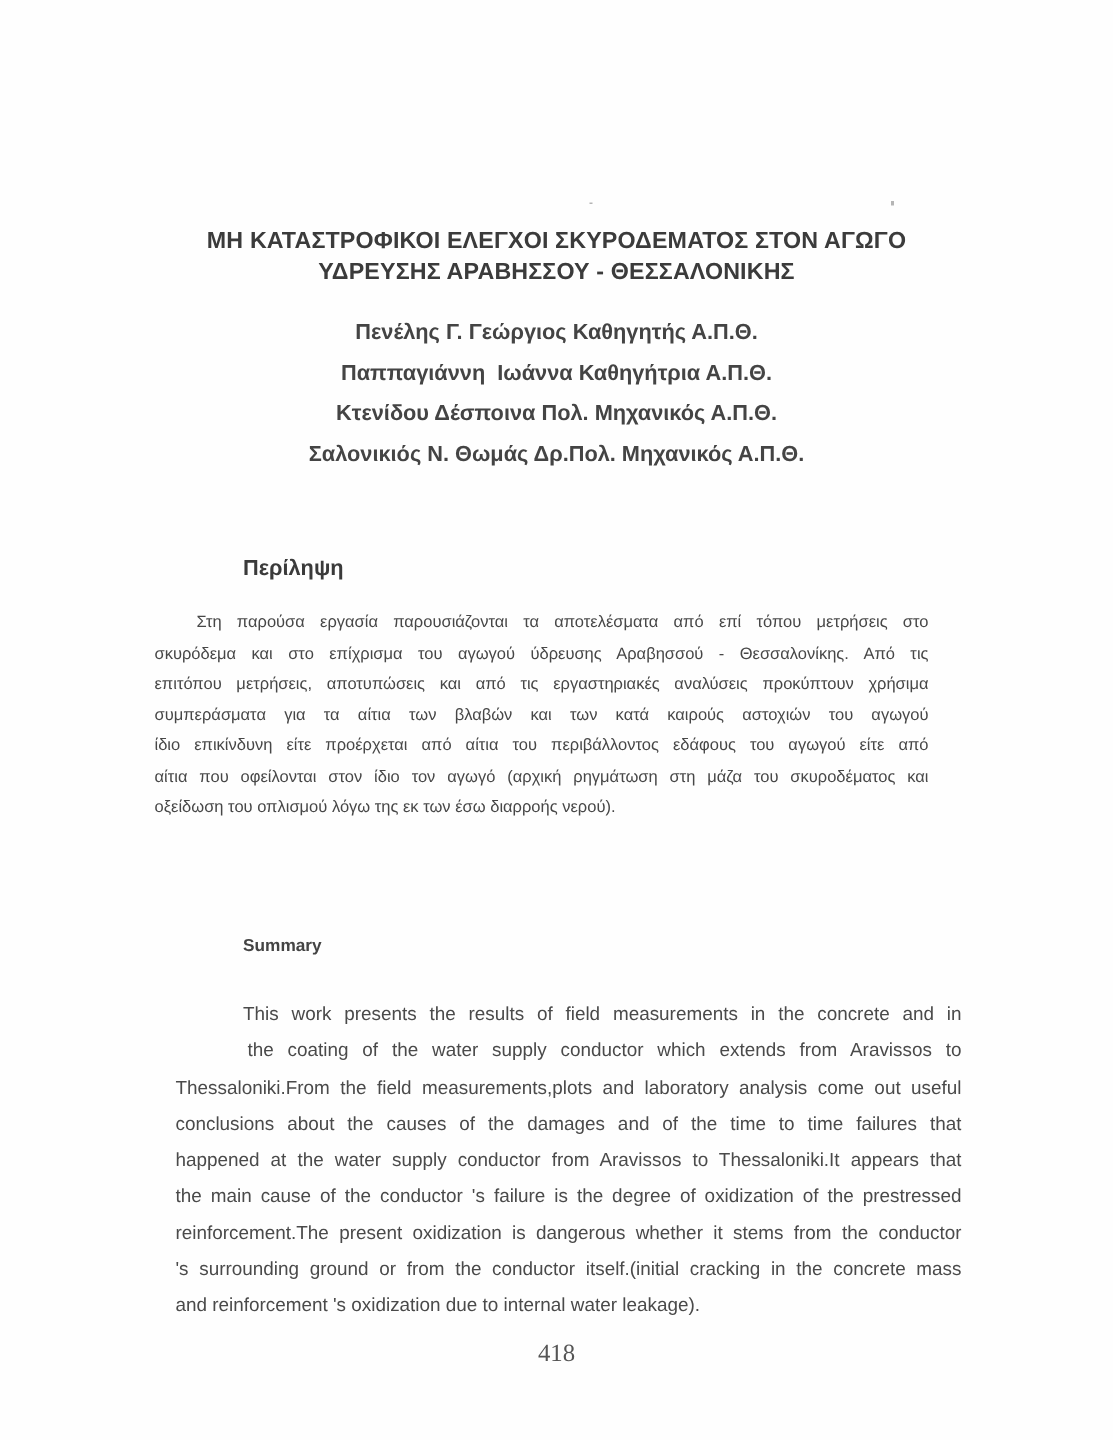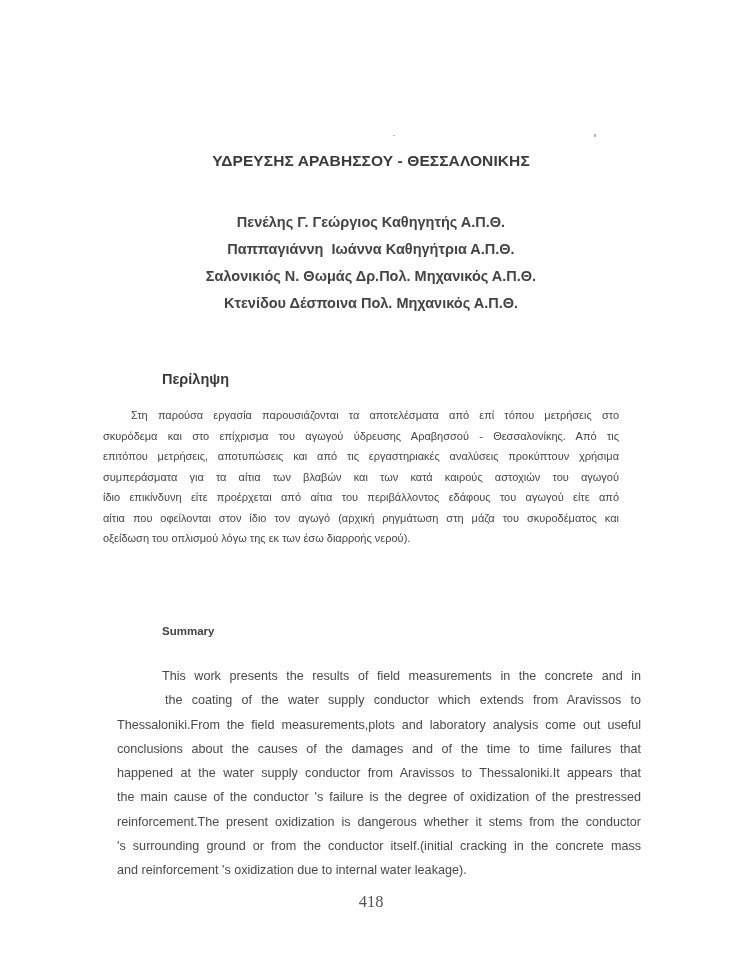--- a/index.html
+++ b/index.html
@@ -48,28 +48,29 @@
     }
   </style>
 </head>
 <body>
 
 <div class="page">
   <span class="speck" style="left:393px;top:135px;"></span>
   <span class="speck" style="left:594px;top:134px;width:2px;height:3px;"></span>
 
   <h1 class="title" style="margin:0;">
+    <span style="display:block">ΜΗ ΚΑΤΑΣΤΡΟΦΙΚΟΙ ΕΛΕΓΧΟΙ ΣΚΥΡΟΔΕΜΑΤΟΣ ΣΤΟΝ ΑΓΩΓΟ</span>
     <span style="display:block">ΥΔΡΕΥΣΗΣ ΑΡΑΒΗΣΣΟΥ - ΘΕΣΣΑΛΟΝΙΚΗΣ</span>
   </h1>
 
   <div class="authors">
     <span class="author">Πενέλης Γ. Γεώργιος Καθηγητής Α.Π.Θ.</span>
     <span class="author" style="white-space:pre;">Παππαγιάννη  Ιωάννα Καθηγήτρια Α.Π.Θ.</span>
+    <span class="author">Κτενίδου Δέσποινα Πολ. Μηχανικός Α.Π.Θ.</span>
     <span class="author">Σαλονικιός Ν. Θωμάς Δρ.Πολ. Μηχανικός Α.Π.Θ.</span>
-    <span class="author">Κτενίδου Δέσποινα Πολ. Μηχανικός Α.Π.Θ.</span>
   </div>
 
   <div class="heading h-greek">Περίληψη</div>
 
   <div class="para greek">
     <span class="line first" style="word-spacing: 0px;">Στη παρούσα εργασία παρουσιάζονται τα αποτελέσματα από επί τόπου μετρήσεις στο</span>
     <span class="line" style="word-spacing: 0px;">σκυρόδεμα και στο επίχρισμα του αγωγού ύδρευσης Αραβησσού - Θεσσαλονίκης. Από τις</span>
     <span class="line" style="word-spacing: 0px;">επιτόπου μετρήσεις, αποτυπώσεις και από τις εργαστηριακές αναλύσεις προκύπτουν χρήσιμα</span>
     <span class="line" style="word-spacing: 0px;">συμπεράσματα για τα αίτια των βλαβών και των κατά καιρούς αστοχιών του αγωγού</span>
     <span class="line" style="word-spacing: 0px;">ίδιο επικίνδυνη είτε προέρχεται από αίτια του περιβάλλοντος εδάφους του αγωγού είτε από</span>

